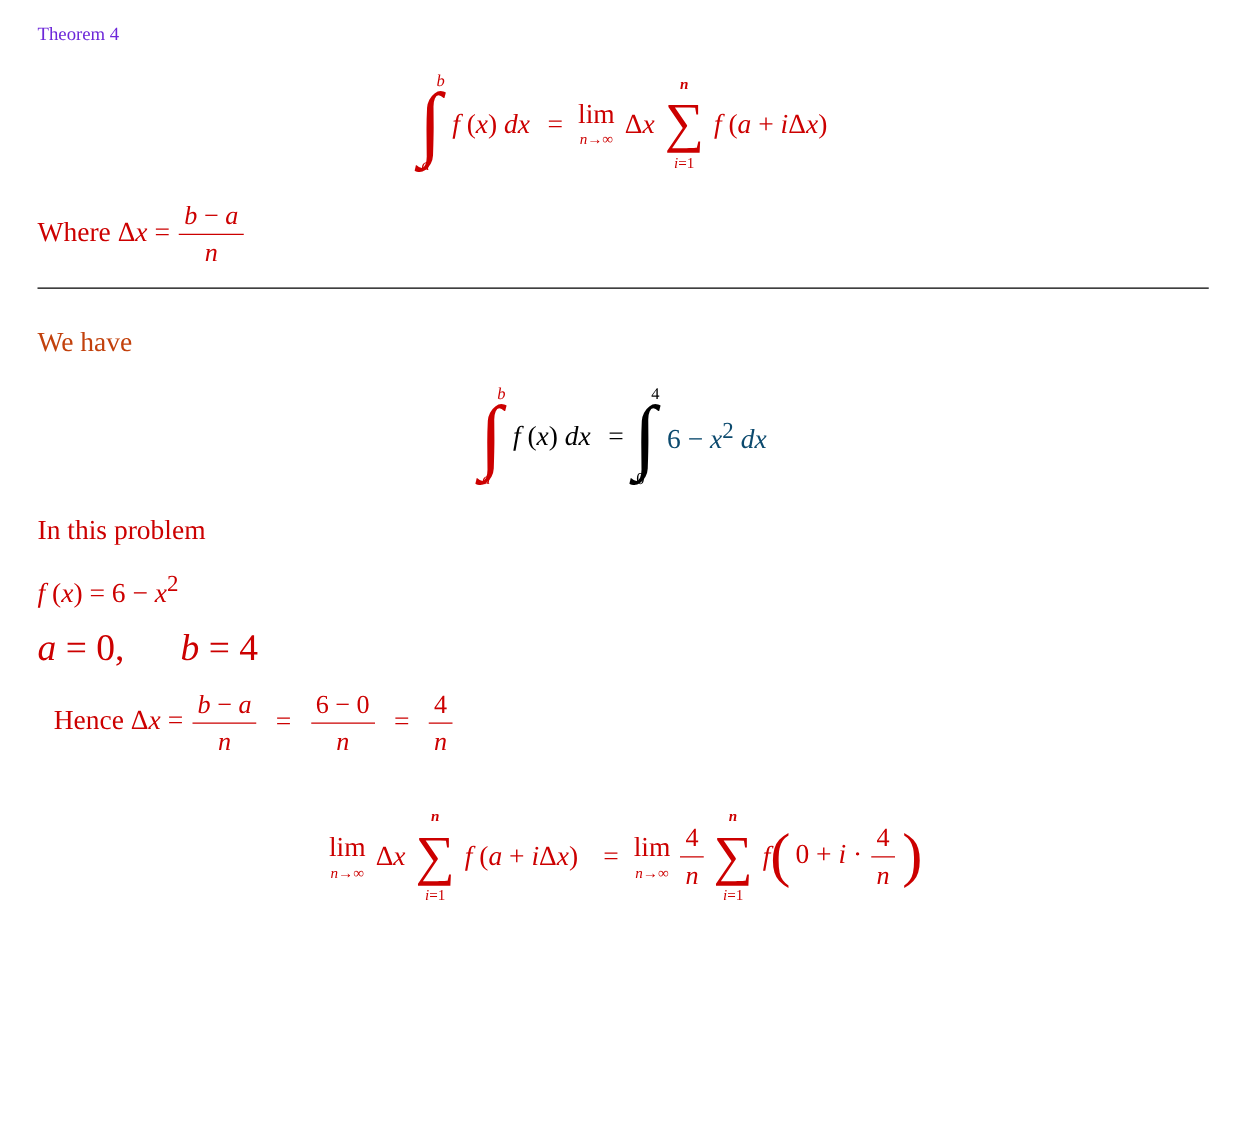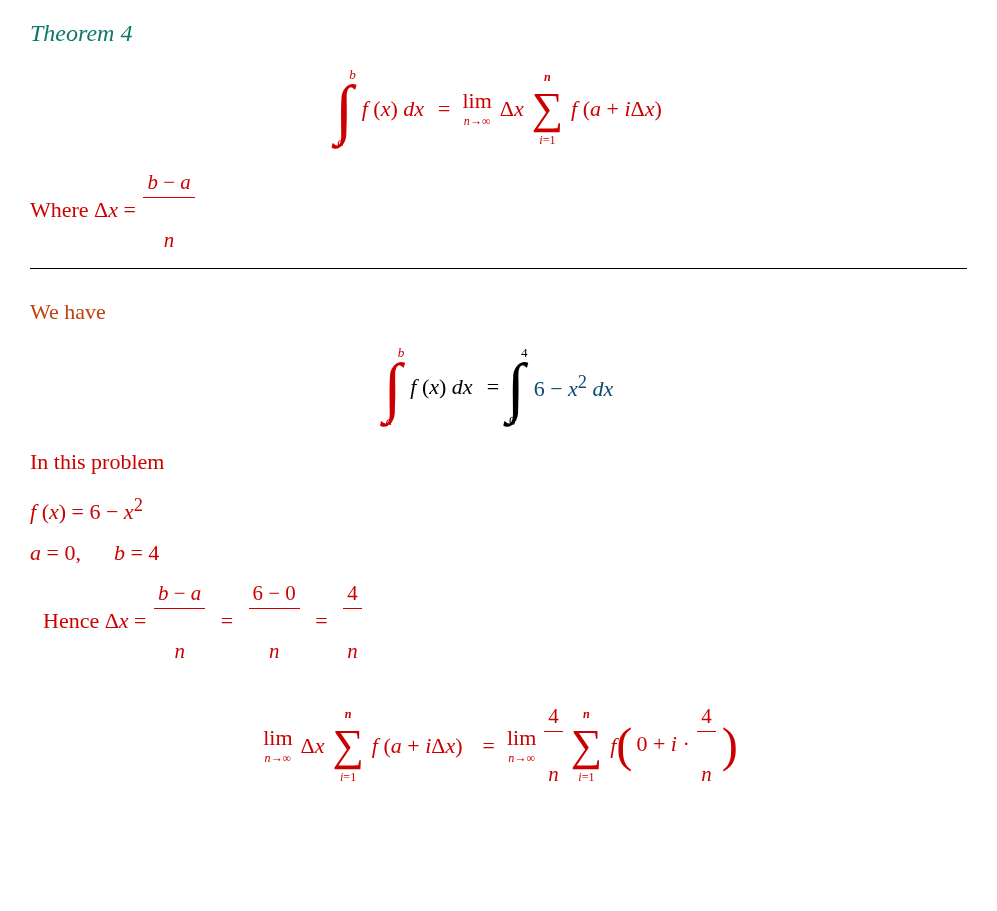--- a/index.html
+++ b/index.html
@@ -15,24 +15,23 @@
       width: 997px;
       min-height: 911px;
       padding: 20px 30px;
     }
 
     .page-content {
       width: 100%;
     }
 
     .theorem-title {
-      font-size: 24px;
-      color: #0f766e;
+      font-size: 15px;
+      color: #6d28d9;
       margin-bottom: 20px;
-      font-style: italic;
     }
 
     .math-block {
       text-align: center;
       margin: 20px 0;
       font-size: 22px;
     }
 
     .where-line {
       font-size: 22px;
@@ -56,21 +55,21 @@
       color: #cc0000;
       margin: 20px 0;
     }
 
     .fx-eq {
       font-size: 22px;
       margin: 15px 0;
     }
 
     .ab-eq {
-      font-size: 22px;
+      font-size: 30px;
       margin: 15px 0;
     }
 
     .hence-line {
       font-size: 22px;
       margin: 15px 0 30px 13px;
     }
 
     .lim-block {
       text-align: center;
@@ -78,21 +77,20 @@
       font-size: 22px;
     }
 
     
     .frac {
       display: inline-flex;
       flex-direction: column;
       align-items: center;
       vertical-align: middle;
       margin: 0 2px;
-      gap: 28px;
     }
 
     .frac .numerator {
       border-bottom: 1.5px solid #cc0000;
       padding: 0 4px 2px 4px;
       font-size: 0.95em;
     }
 
     .frac .denominator {
       padding: 2px 4px 0 4px;

